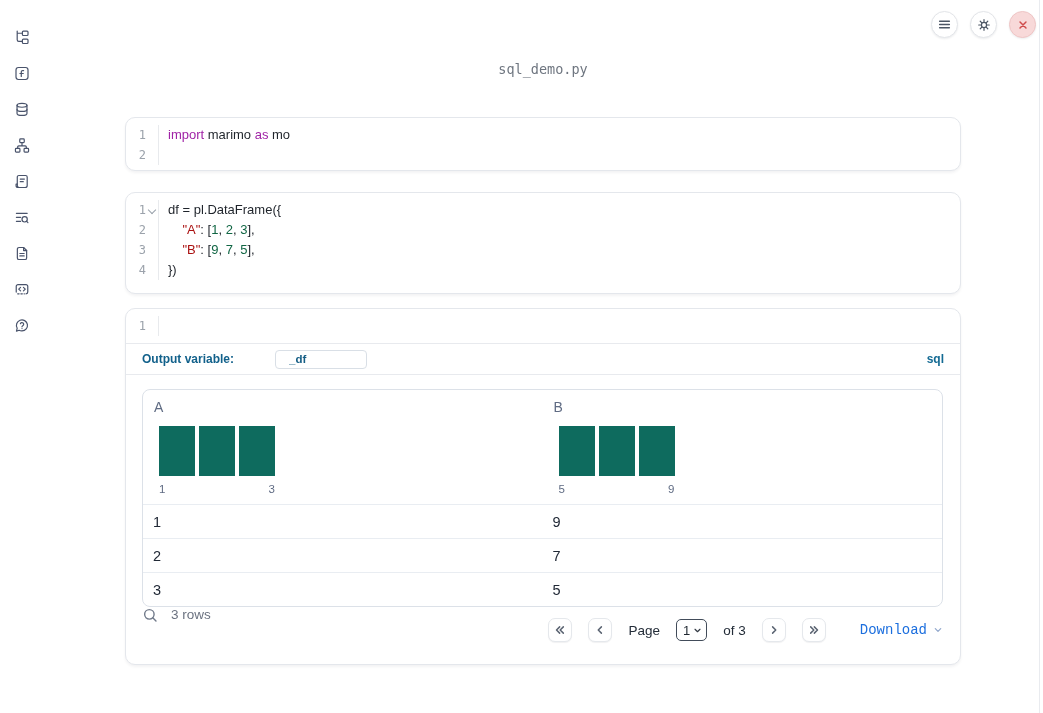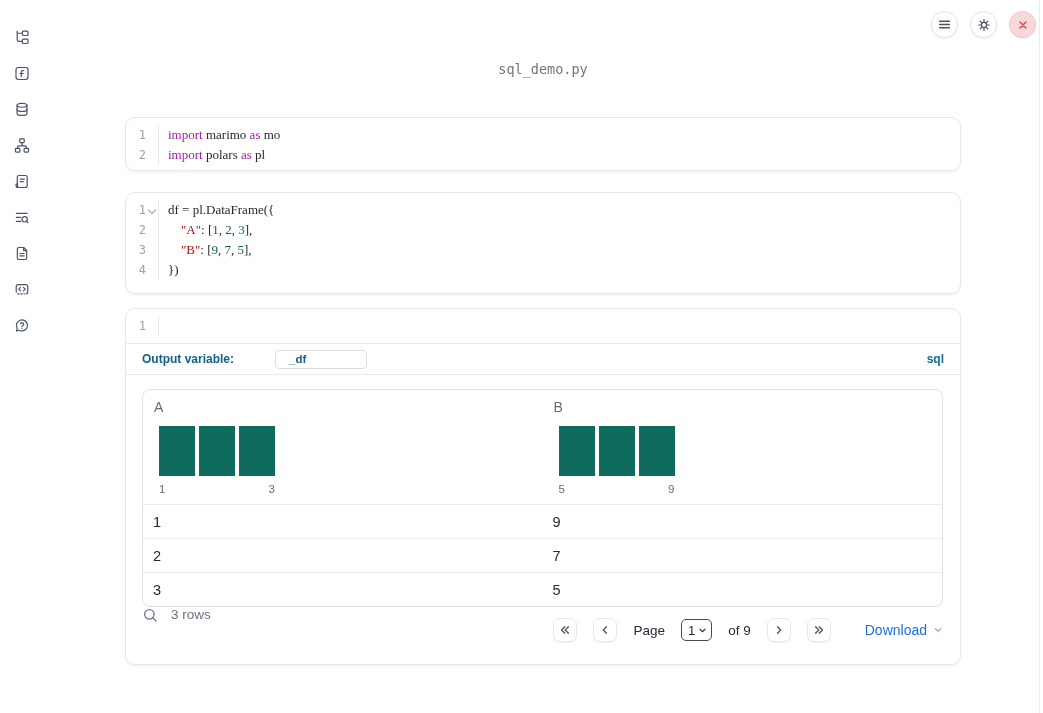--- a/index.html
+++ b/index.html
@@ -27,21 +27,21 @@
   .cell-2{top:192px;height:102px;}
   .cell-3{top:308px;height:357px;}
   
   .code-block{display:flex;padding:7px 0;}
   .gutter{width:33px;flex:none;border-right:1px solid #e8eaed;font-family:"DejaVu Sans Mono","Liberation Mono",monospace;font-size:12px;color:#9ba2ab;box-sizing:border-box;}
   .gline{height:20px;line-height:20px;display:flex;justify-content:flex-end;align-items:center;padding-right:2px;}
   .gline .num{text-align:right;}
   .gline .fold-slot{width:10px;height:20px;position:relative;flex:none;}
   .fold-chevron{position:absolute;left:3px;top:7px;width:5px;height:5px;border-right:1.3px solid #98a0aa;border-bottom:1.3px solid #98a0aa;transform:rotate(45deg);}
   .codecol{flex:1;padding-left:9px;}
-  .cline{height:20px;line-height:20px;white-space:pre;font-family:Liberation Serif, serif;font-size:13px;color:#1f242b;}
+  .cline{height:20px;line-height:20px;white-space:pre;font-family:Liberation Sans, sans-serif;font-size:13px;color:#1f242b;}
   .tok-kw{color:#a023a6;}
   .tok-pl{color:#1f242b;}
   .tok-str{color:#aa1111;}
   .tok-num{color:#116644;}
   .editor-top{border-bottom:1px solid #e8eaee;}
   
   .outvar-row{height:30px;display:flex;align-items:center;padding:0 16px;border-bottom:1px solid #e8eaee;position:relative;gap:32px;}
   .outvar-label{font-size:12px;font-weight:bold;color:#12618b;}
   .outvar-input{margin-left:9px;width:64px;height:17px;border:1px solid #d9dfe6;border-radius:4px;padding:0 13px;font-family:"Liberation Sans",sans-serif;font-size:11.5px;font-weight:bold;color:#155e85;box-sizing:content-box;}
   .lang-badge{position:absolute;right:16px;font-size:12px;font-weight:bold;color:#136a93;}
@@ -60,21 +60,21 @@
   .tfoot{height:46px;display:flex;padding:0 16px;}
   .tfoot .search-btn{background:none;border:none;padding:0;display:flex;cursor:pointer;}
   .tfoot .search-btn svg{stroke:#717a8a;fill:none;stroke-width:1.5;stroke-linecap:round;}
   .row-count{margin-left:12px;font-size:13.5px;color:#6b7280;}
   .pager{margin-left:auto;display:flex;align-items:center;gap:16px;}
   .nav-btn{width:24px;height:24px;border:1px solid #e5e8ec;border-radius:7px;background:#fff;box-shadow:0 1px 1px rgba(16,24,40,.06);display:flex;align-items:center;justify-content:center;cursor:pointer;padding:0;}
   .nav-btn svg{stroke:#5b6472;fill:none;stroke-width:1.7;stroke-linecap:round;stroke-linejoin:round;}
   .page-text{font-size:13.5px;color:#232c38;}
   .page-select{height:20px;border:1.5px solid #424c5a;border-radius:5px;display:inline-flex;align-items:center;padding:0 3px 0 6px;gap:2px;font-size:13px;color:#1f2730;cursor:pointer;background:#fff;}
   .page-select svg{stroke:#333a44;fill:none;stroke-width:1.7;stroke-linecap:round;stroke-linejoin:round;}
-  .download-link{margin-left:18px;display:flex;align-items:center;gap:5px;background:none;border:none;padding:0;cursor:pointer;font-size:14px;color:#1b6ede;font-family:Liberation Sans, sans-serif;}
+  .download-link{margin-left:18px;display:flex;align-items:center;gap:5px;background:none;border:none;padding:0;cursor:pointer;font-size:14px;color:#1b6ede;font-family:Liberation Mono, monospace;}
   .download-link svg{stroke:#93a9cd;fill:none;stroke-width:1.7;stroke-linecap:round;stroke-linejoin:round;}
 </style>
 </head>
 <body>
 
 <div class="sidebar">
   <button class="side-btn">
     <svg width="19" height="19" viewBox="0 0 20 20">
       <rect x="10.5" y="2" width="7" height="5.5" rx="1.2"></rect>
       <rect x="10.5" y="12" width="7" height="5.5" rx="1.2"></rect>
@@ -170,21 +170,20 @@
             <span class="num">1</span>
             <span class="fold-slot"></span>
           </div>
           <div class="gline">
             <span class="num">2</span>
             <span class="fold-slot"></span>
           </div>
         </div>
       <div class="codecol">
           <div class="cline"><span class="tok-kw">import</span><span class="tok-pl"> marimo </span><span class="tok-kw">as</span><span class="tok-pl"> mo</span></div>
-          <div class="cline"><span class="tok-kw">import</span><span class="tok-pl"> polars </span><span class="tok-kw">as</span><span class="tok-pl"> pl</span></div>
         </div>
     </div>
   </div>
 
   <div class="cell-card cell-2">
     <div class="code-block">
       <div class="gutter">
           <div class="gline">
             <span class="num">1</span>
             <span class="fold-slot">
@@ -293,21 +292,21 @@
             <polyline points="9.6,4.4 6,8 9.6,11.6"></polyline>
           </svg>
         </button>
         <span class="page-text">Page</span>
         <span class="page-select">
           <span>1</span>
           <svg width="11" height="11" viewBox="0 0 16 16">
             <polyline points="4.4,6.2 8,9.8 11.6,6.2"></polyline>
           </svg>
         </span>
-        <span class="page-text">of 9</span>
+        <span class="page-text">of 3</span>
         <button class="nav-btn">
           <svg width="14" height="14" viewBox="0 0 16 16">
             <polyline points="6.4,4.4 10,8 6.4,11.6"></polyline>
           </svg>
         </button>
         <button class="nav-btn">
           <svg width="14" height="14" viewBox="0 0 16 16">
             <polyline points="4.2,4.4 7.8,8 4.2,11.6"></polyline>
               <polyline points="8.4,4.4 12,8 8.4,11.6"></polyline>
           </svg>

